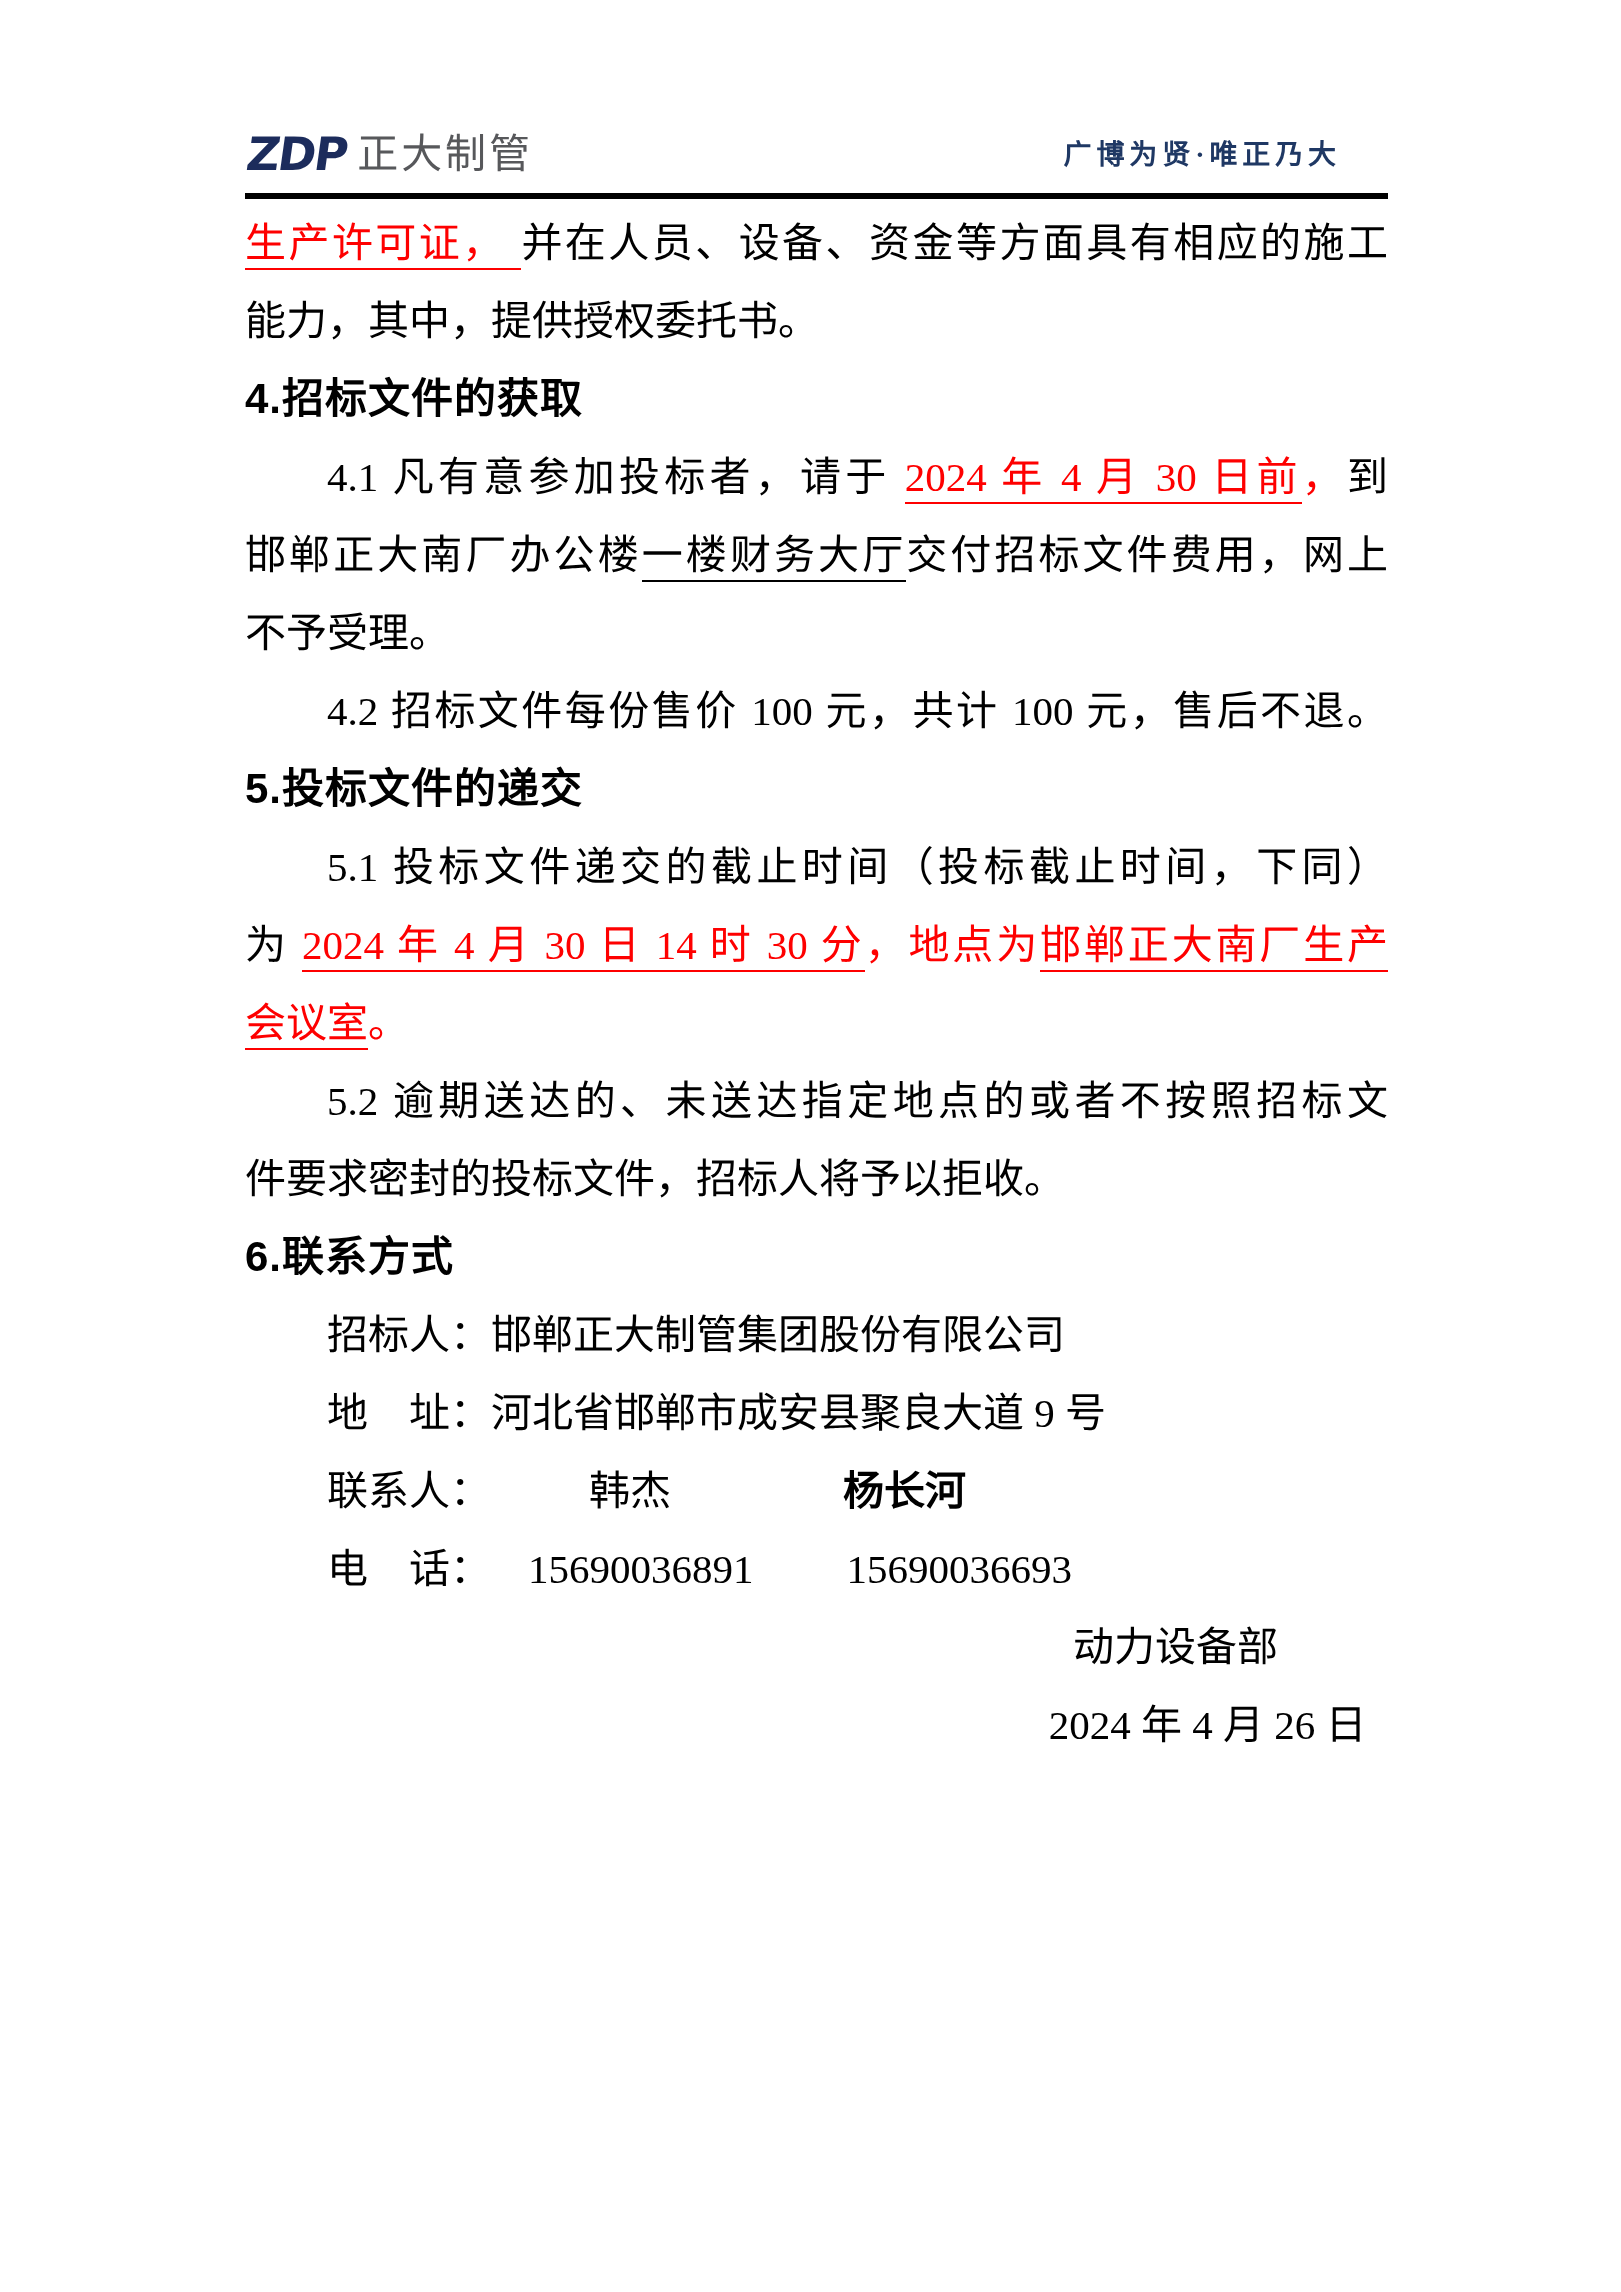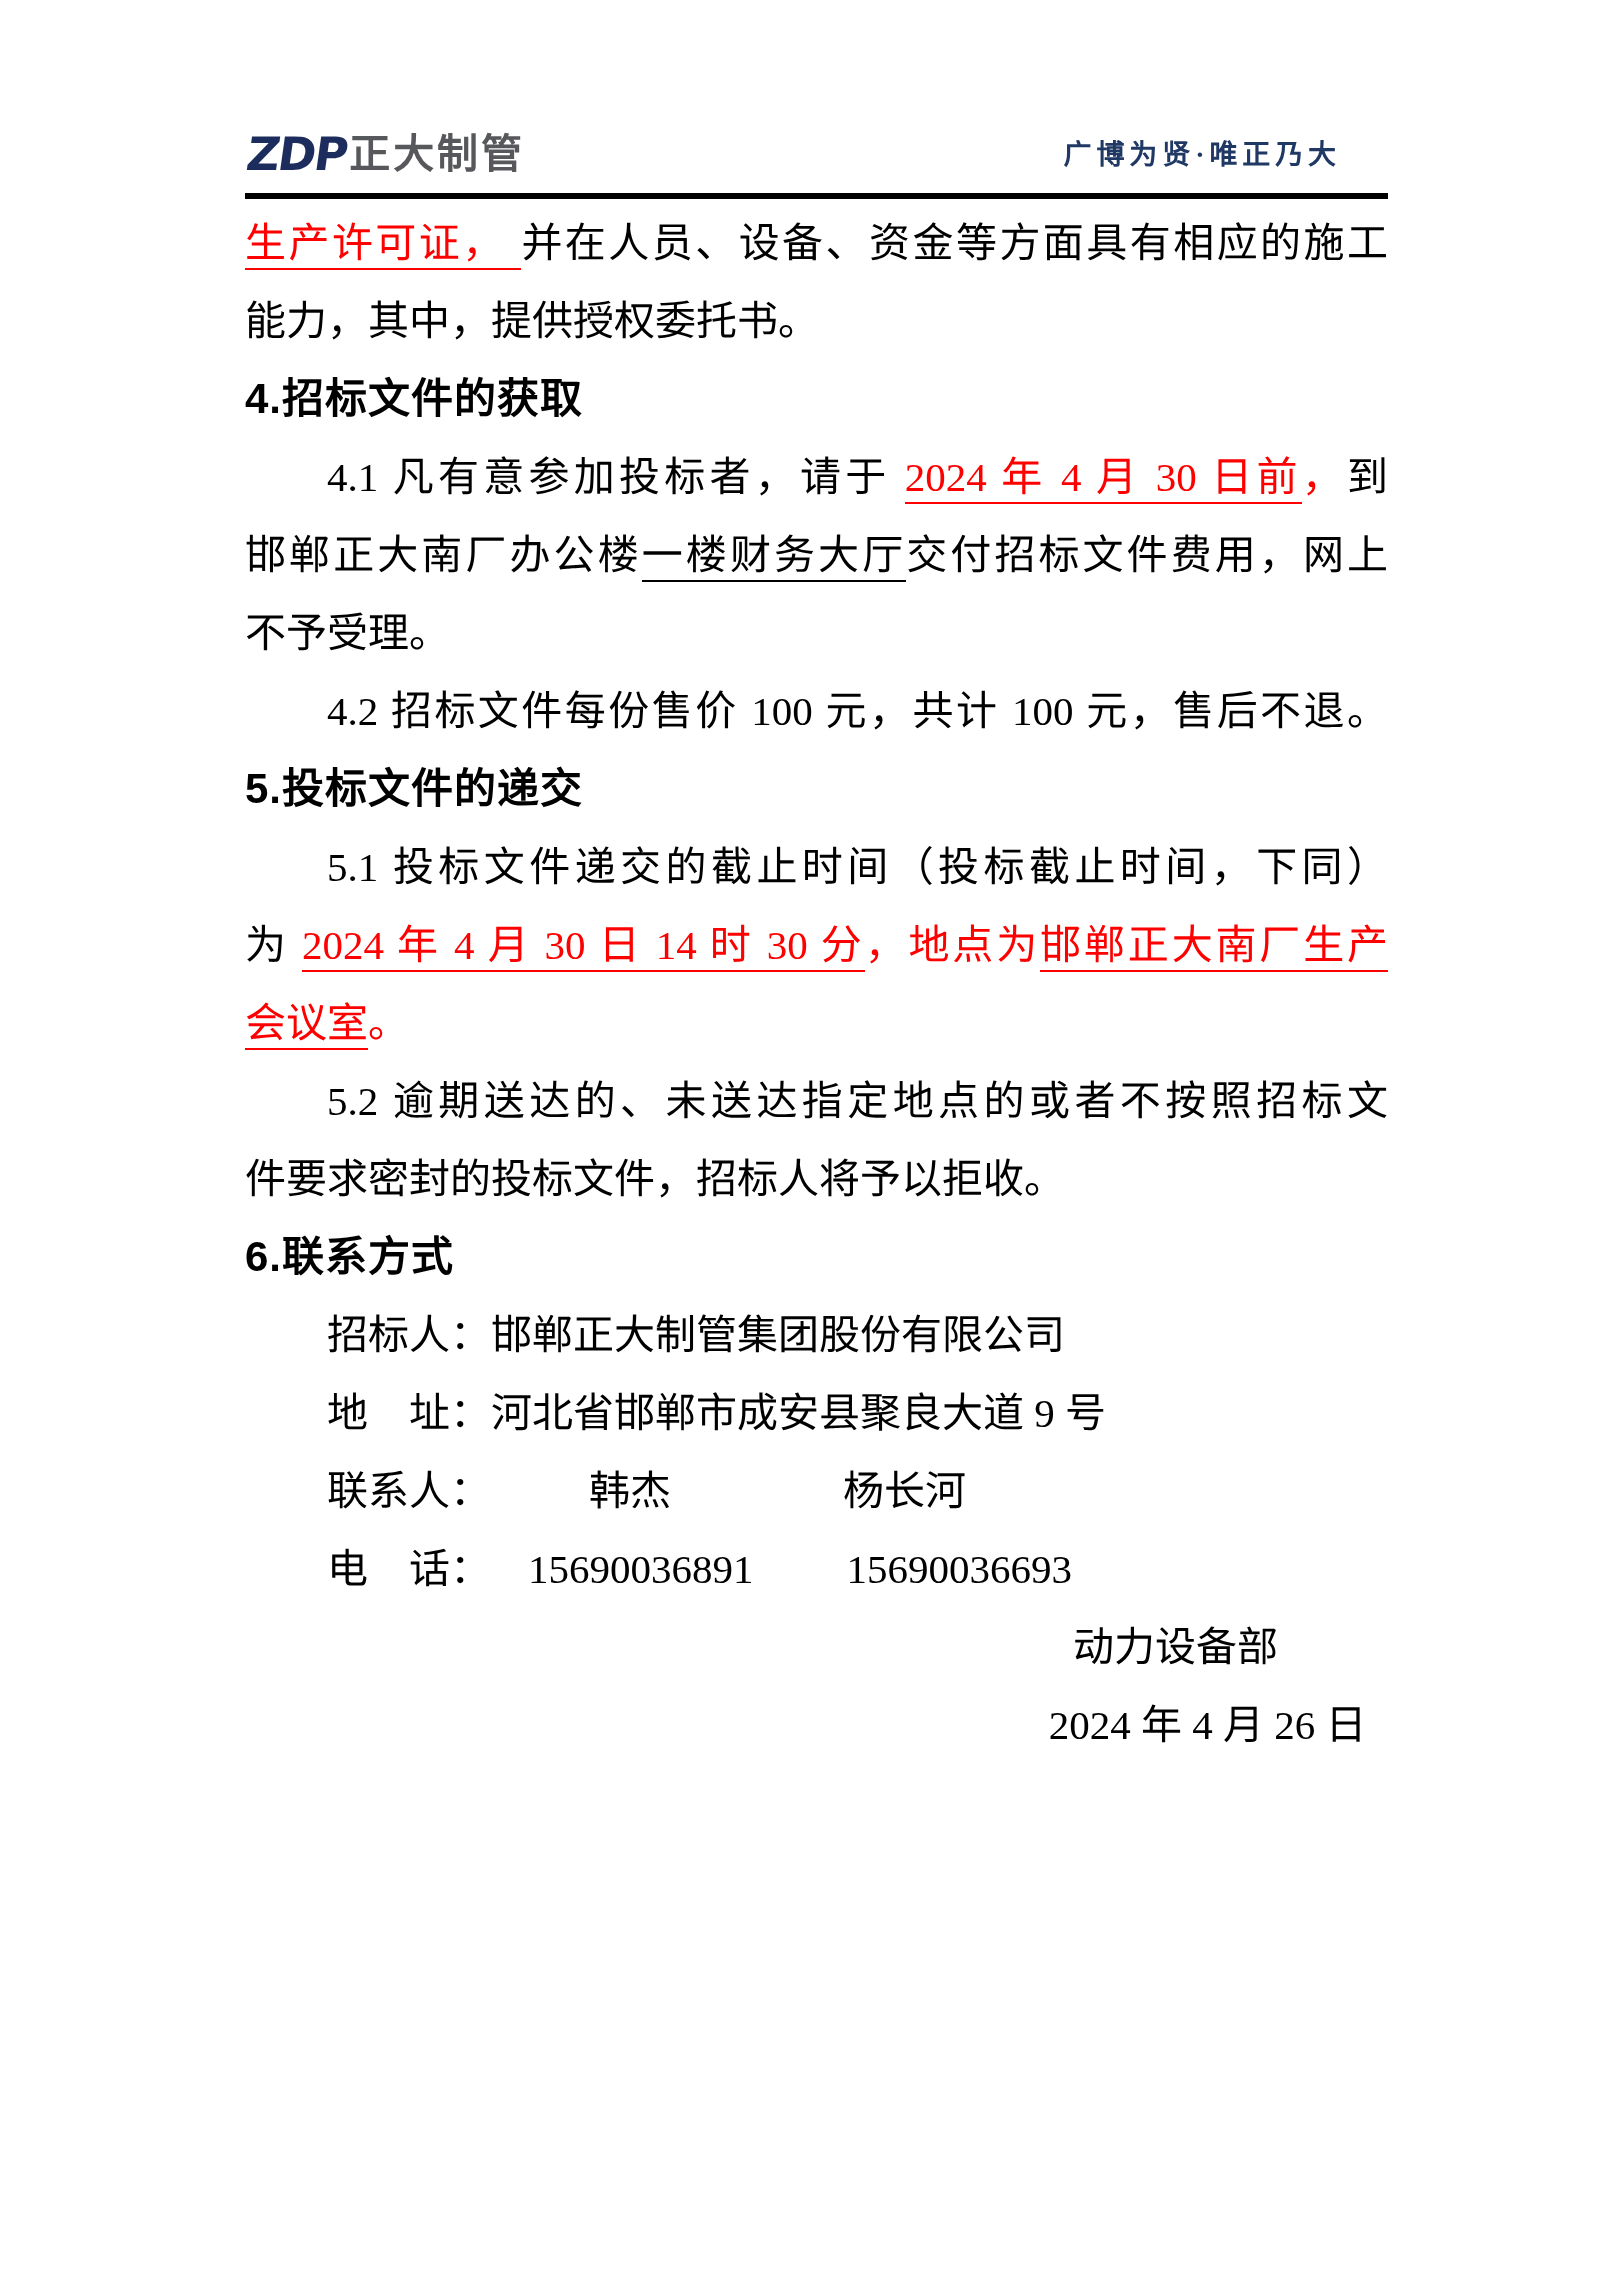--- a/index.html
+++ b/index.html
@@ -14,22 +14,22 @@
     font-family:"Liberation Serif","DejaVu Serif",serif; color:var(--text);
   }
   
   .logo{position:absolute; left:247px; top:129px; height:49px; display:flex; align-items:center;}
   .zdp{
     display:inline-block; font-family:"DejaVu Sans","Liberation Sans",sans-serif;
     font-weight:800; font-size:46px; line-height:46px; color:var(--logo-navy);
     transform:skewX(-8deg); letter-spacing:-2px;
   }
   .logoname{
-    font-family:"DejaVu Sans","Liberation Sans",sans-serif; font-weight:bold;
-    font-size:41px; line-height:46px; color:var(--logo-gray); margin-left:3px; letter-spacing:2.9px;
+    font-family:"DejaVu Sans","Liberation Sans",sans-serif; font-weight:normal;
+    font-size:41px; line-height:46px; color:var(--logo-gray); margin-left:11px; letter-spacing:2.9px;
   }
   .tagline{
     position:absolute; right:280px; top:138px;
     font-family:"Liberation Serif","DejaVu Serif",serif; font-weight:bold;
     font-size:28px; line-height:33px; color:var(--tagline-navy); letter-spacing:4.9px;
   }
   .rule{position:absolute; left:245px; right:233px; top:193px; height:5.9px; background:var(--rule);}
   
   .content{
     position:absolute; left:245px; top:204px; width:1143px;
@@ -43,21 +43,21 @@
     font-weight:bold; font-size:42px; letter-spacing:1px;
   }
   .foot1{text-align:right; padding-right:110px;}
   .foot2{text-align:right; padding-right:21.6px;}
   
   .r{color:var(--red);}
   .ru{color:var(--red); border-bottom:2.9px solid var(--red); padding-bottom:2px;}
   .u{border-bottom:2.9px solid var(--text); padding-bottom:2px;}
   .pad{padding-right:15.7px;}
   .g1{margin-left:98px;}
-  .g2{margin-left:172px;}
+  .g2{margin-left:172px;font-weight:bold;}
   .g3{margin-left:37px;}
   .g4{margin-left:93px;}
 </style>
 </head>
 <body>
 
 <div class="page">
   <header>
     <div class="logo">
       <span class="zdp">ZDP</span>

